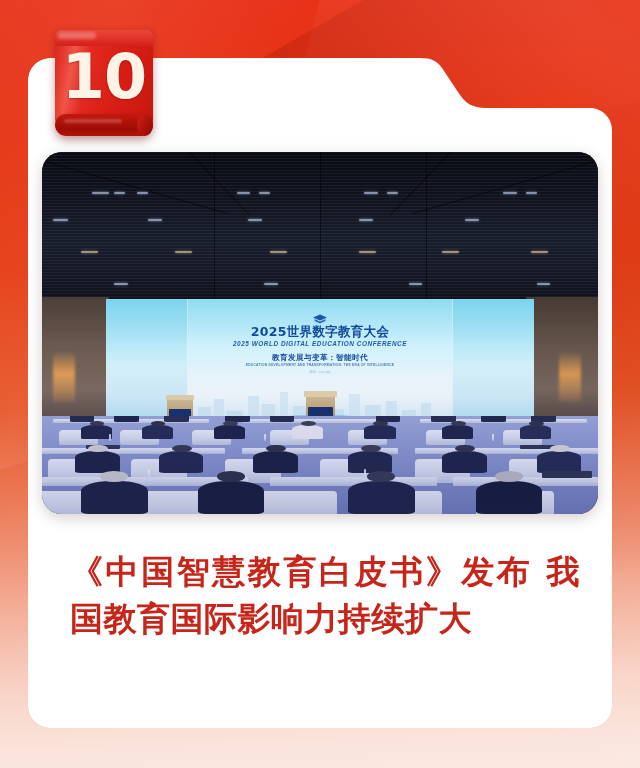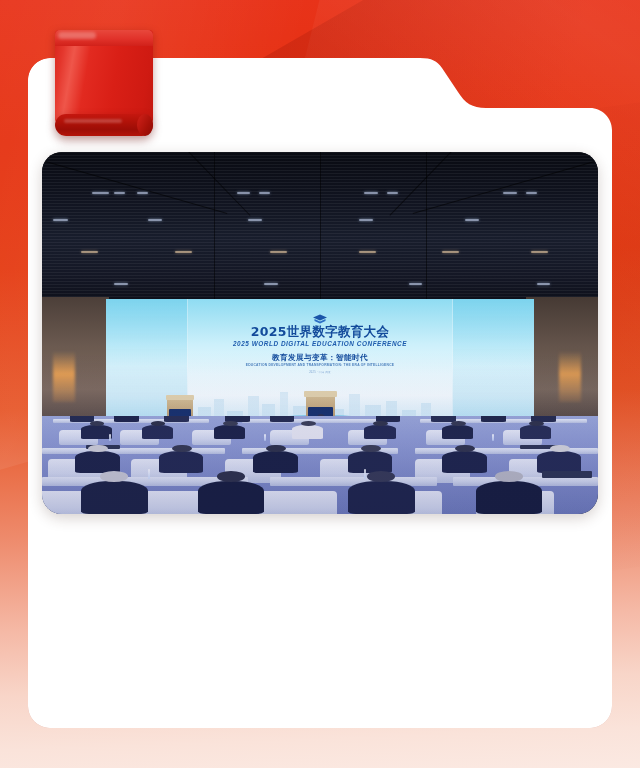--- a/index.html
+++ b/index.html
@@ -455,20 +455,21 @@
   <div class="bg-sheen-b"></div>
   <div class="bg-sheen-c"></div>
 
   <div class="card"></div>
 
   <div class="badge">
     <div class="badge-body">
       <div class="badge-top-curl">
         <div class="badge-top-hl"></div>
       </div>
+      <div class="badge-num">10</div>
     </div>
     <div class="badge-roll">
       <div class="badge-roll-hl"></div>
     </div>
     <div class="badge-roll-cap"></div>
   </div>
 
   <div class="photo-wrap">
     <div class="photo">
 
@@ -657,14 +658,15 @@
         <div class="person" style="left:55%;top:66%;width:12%;height:34%;background:#1b2245"></div>
         <div class="head" style="left:58.5%;top:56%;width:5%;height:11%;background:#343852"></div>
         <div class="person" style="left:78%;top:66%;width:12%;height:34%;background:#131a38"></div>
         <div class="head" style="left:81.5%;top:56%;width:5%;height:11%;background:#b9bac4"></div>
       </div>
 
       <div class="photo-tint"></div>
     </div>
   </div>
 
+  <div class="caption">《中国智慧教育白皮书》发布  我国教育国际影响力持续扩大</div>
 
 </div>
 
 </body></html>

